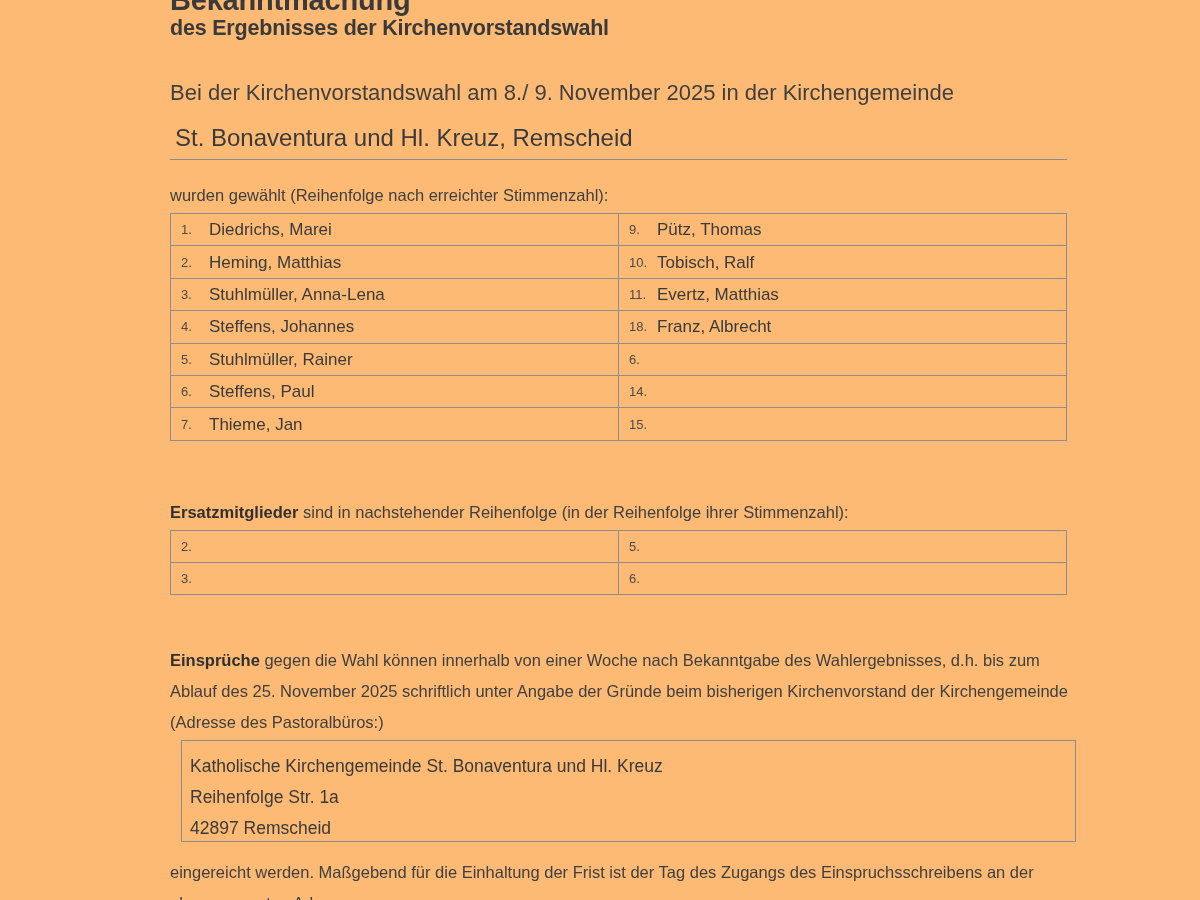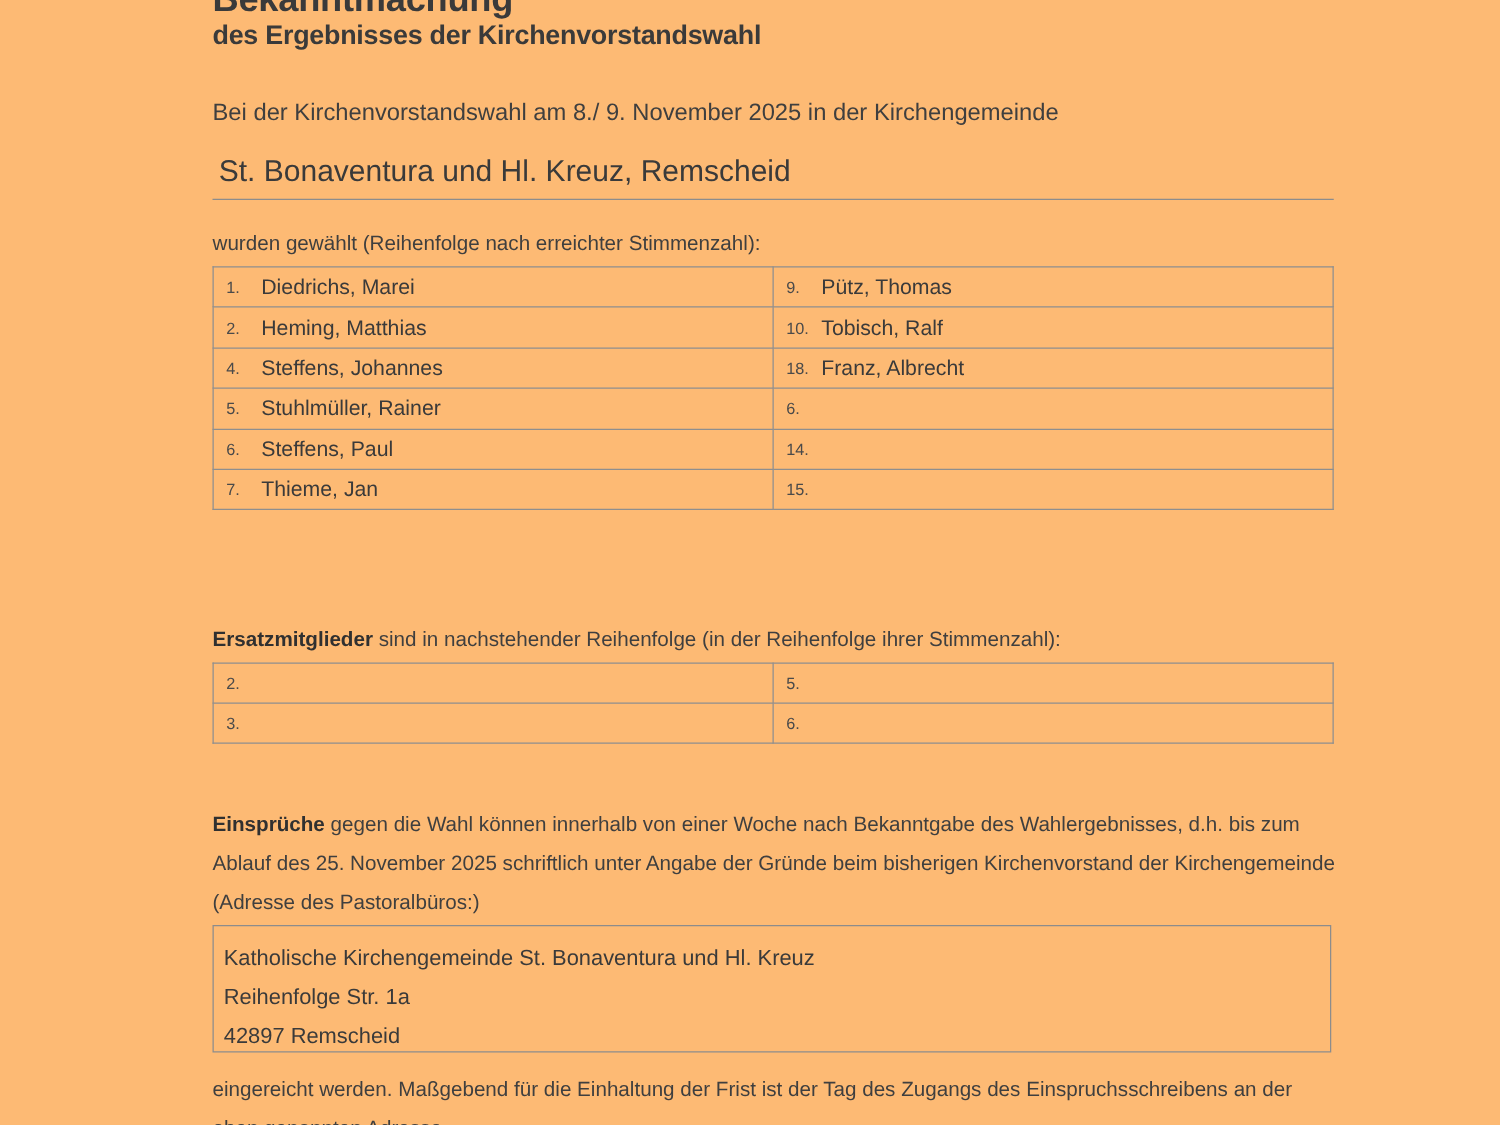--- a/index.html
+++ b/index.html
@@ -43,21 +43,21 @@
     letter-spacing: -0.2px;
     color: #3a3a3a;
     white-space: nowrap;
   }
 
   
   .intro-line {
     position: absolute;
     left: 170px;
     top: 80px;
-    font-size: 19px;
+    font-size: 22px;
     color: #3f3f3f;
     white-space: nowrap;
     text-align: right;
   }
   .parish-wrap {
     position: absolute;
     left: 170px;
     top: 124px;
     width: 897px;
     border-bottom: 1.5px solid #8c8c8c;
@@ -153,21 +153,21 @@
     width: 900px;
     font-size: 16.5px;
     line-height: 31px;
     color: #3f3f3f;
   }
   .objections b { font-weight: bold; color: #303030; }
 
   
   .address-box {
     position: absolute;
-    left: 170px;
+    left: 181px;
     top: 740px;
     width: 895px;
     height: 102px;
     box-sizing: border-box;
     border: 1.5px solid #8c8c8c;
     padding: 10px 0 0 8px;
   }
   .address-box .ln {
     font-size: 17.5px;
     line-height: 31px;
@@ -215,20 +215,28 @@
       <tr>
         <td class="half">
           <span class="num">2.</span><span class="nm">Heming, Matthias</span>
         </td>
         <td class="half">
           <span class="num">10.</span><span class="nm">Tobisch, Ralf</span>
         </td>
       </tr>
       <tr>
         <td class="half">
+          <span class="num">3.</span><span class="nm">Stuhlmüller, Anna-Lena</span>
+        </td>
+        <td class="half">
+          <span class="num">11.</span><span class="nm">Evertz, Matthias</span>
+        </td>
+      </tr>
+      <tr>
+        <td class="half">
           <span class="num">4.</span><span class="nm">Steffens, Johannes</span>
         </td>
         <td class="half">
           <span class="num">18.</span><span class="nm">Franz, Albrecht</span>
         </td>
       </tr>
       <tr>
         <td class="half">
           <span class="num">5.</span><span class="nm">Stuhlmüller, Rainer</span>
         </td>

